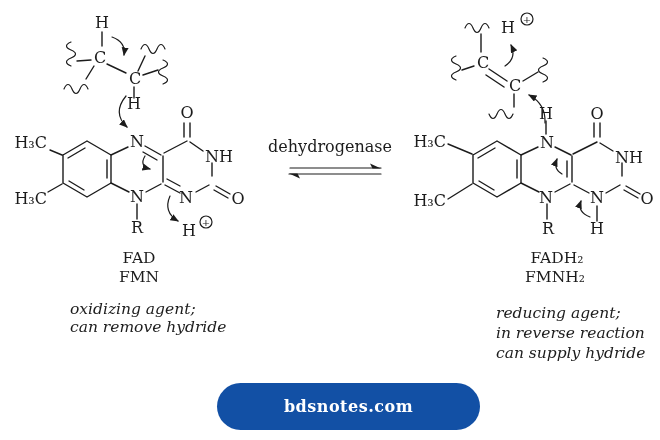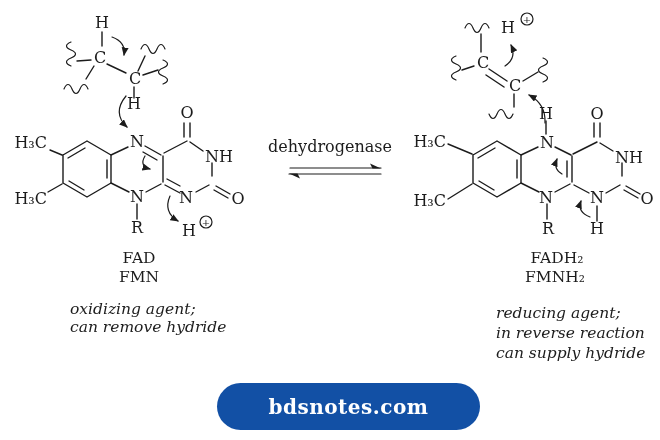--- a/index.html
+++ b/index.html
@@ -9,21 +9,21 @@
   svg .bond{stroke:#1c1c1c;stroke-width:1.4;fill:none;stroke-linecap:round;}
   svg .thin{stroke:#1c1c1c;stroke-width:1.2;fill:none;stroke-linecap:round;}
   svg .fillink{fill:#1c1c1c;stroke:none;}
   svg text{fill:#1c1c1c;font-family:"DejaVu Serif","Liberation Serif",serif;font-size:16px;}
   svg text.small{font-size:10px;}
   svg text.cap{font-size:15.5px;font-style:italic;}
   svg text.name{font-size:15.5px;}
   .watermark{position:absolute;left:217px;top:383px;width:263px;height:47px;
              border-radius:24px;background:#1250a5;display:flex;align-items:center;
              justify-content:center;cursor:pointer;}
-  .watermark span{color:#ffffff;font-weight:bold;font-size:20px;letter-spacing:0.5px;}
+  .watermark span{color:#ffffff;font-weight:bold;font-size:16px;letter-spacing:0.5px;}
 </style>
 </head>
 <body>
 
 <div class="stage">
 
 <svg width="660" height="440" viewBox="0 0 660 440">
   <defs>
     <marker id="ah" markerUnits="userSpaceOnUse" markerWidth="10" markerHeight="8" refX="7.5" refY="3.5" orient="auto">
       <path d="M0,0 L8.5,3.5 L0,7 Z" fill="#1c1c1c"></path>

